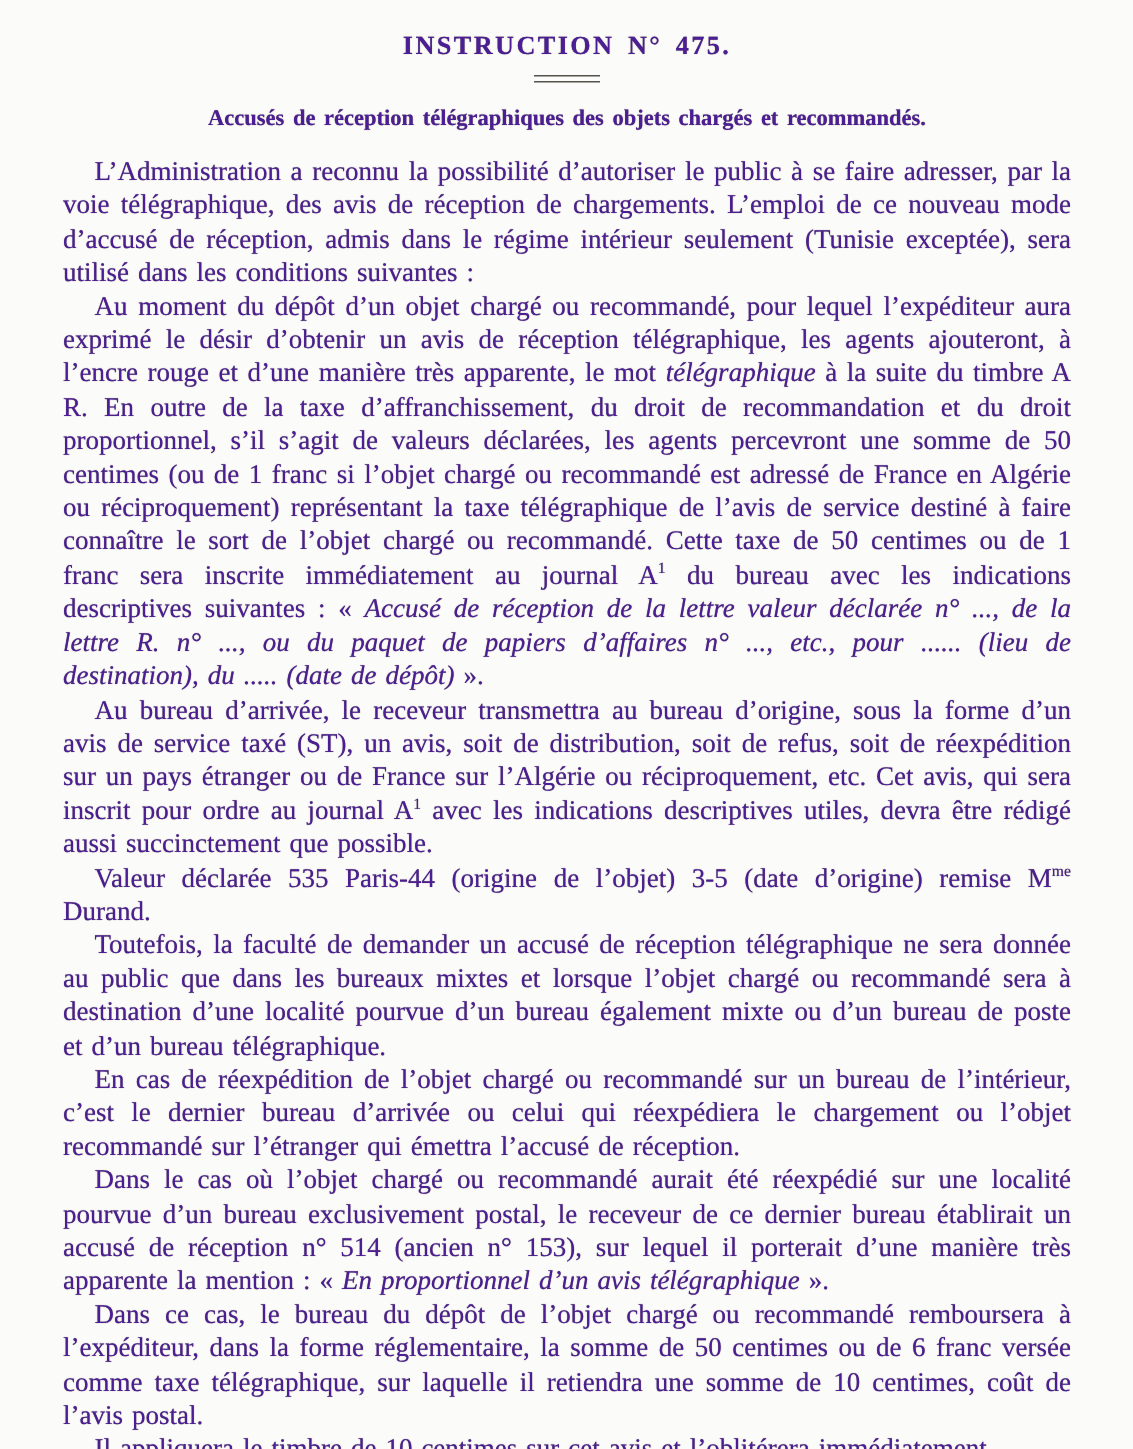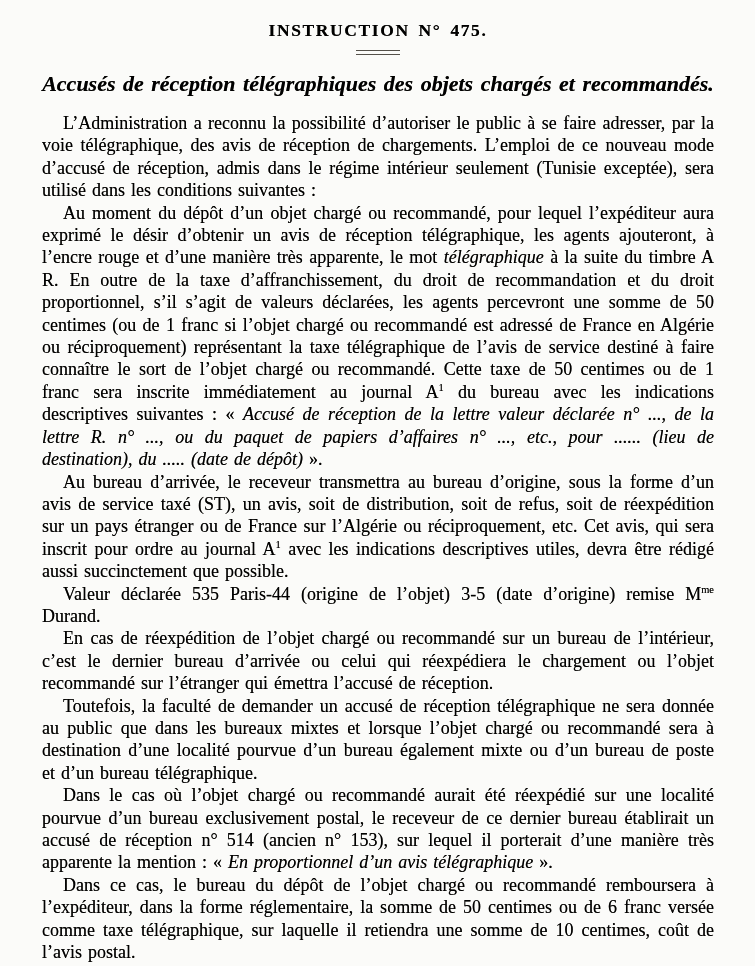--- a/index.html
+++ b/index.html
@@ -28,22 +28,21 @@
   }
   .title-rule {
     width: 44px;
     height: 3px;
     margin: 0 auto 16px auto;
     border-top: 1px solid #55514b;
     border-bottom: 1px solid #55514b;
   }
   .subtitle {
     text-align: center;
-    font-style: italic;
-    font-size: 22px;
+    font-size: 15px;
     margin: 0 0 15px 0;
     word-spacing: 2px;
   }
   .doc-body p {
     margin: 0;
     text-indent: 21px;
     text-align: justify;
     font-size: 18px;
     line-height: 22.4px;
     word-spacing: 1.5px;
@@ -51,28 +50,28 @@
   .doc-body i { font-style: italic; }
   .doc-body sup {
     font-size: 0.58em;
     vertical-align: super;
     line-height: 0;
   }
 </style>
 </head>
 <body style="background: rgb(251, 251, 249);">
 
-<div class="page" style="color: #000000;">
+<div class="page" style="color: #4c1d95;">
   <h1 class="title">INSTRUCTION N° 475.</h1>
   <div class="title-rule"></div>
   <h2 class="subtitle">Accusés de réception télégraphiques des objets chargés et recommandés.</h2>
   <div class="doc-body">
       <p><span>L’Administration a reconnu la possibilité d’autoriser le public à se faire adresser, par la voie télégraphique, des avis de réception de chargements. L’emploi de ce nouveau mode d’accusé de réception, admis dans le régime intérieur seulement (Tunisie exceptée), sera utilisé dans les conditions suivantes :</span></p>
       <p><span>Au moment du dépôt d’un objet chargé ou recommandé, pour lequel l’expéditeur aura exprimé le désir d’obtenir un avis de réception télégraphique, les agents ajouteront, à l’encre rouge et d’une manière très apparente, le mot </span><i>télégraphique</i><span> à la suite du timbre A R. En outre de la taxe d’affranchissement, du droit de recommandation et du droit proportionnel, s’il s’agit de valeurs déclarées, les agents percevront une somme de 50 centimes (ou de 1 franc si l’objet chargé ou recommandé est adressé de France en Algérie ou réciproquement) représentant la taxe télégraphique de l’avis de service destiné à faire connaître le sort de l’objet chargé ou recommandé. Cette taxe de 50 centimes ou de 1 franc sera inscrite immédiatement au journal A</span><sup>1</sup><span> du bureau avec les indications descriptives suivantes : « </span><i>Accusé de réception de la lettre valeur déclarée n° ..., de la lettre R. n° ..., ou du paquet de papiers d’affaires n° ..., etc., pour ...... (lieu de destination), du ..... (date de dépôt)</i><span> ».</span></p>
       <p><span>Au bureau d’arrivée, le receveur transmettra au bureau d’origine, sous la forme d’un avis de service taxé (ST), un avis, soit de distribution, soit de refus, soit de réexpédition sur un pays étranger ou de France sur l’Algérie ou réciproquement, etc. Cet avis, qui sera inscrit pour ordre au journal A</span><sup>1</sup><span> avec les indications descriptives utiles, devra être rédigé aussi succinctement que possible.</span></p>
       <p><span>Valeur déclarée 535 Paris-44 (origine de l’objet) 3-5 (date d’origine) remise M</span><sup>me</sup><span> Durand.</span></p>
+      <p><span>Toutefois, la faculté de demander un accusé de réception télégraphique ne sera donnée au public que dans les bureaux mixtes et lorsque l’objet chargé ou recommandé sera à destination d’une localité pourvue d’un bureau également mixte ou d’un bureau de poste et d’un bureau télégraphique.</span></p>
       <p><span>En cas de réexpédition de l’objet chargé ou recommandé sur un bureau de l’intérieur, c’est le dernier bureau d’arrivée ou celui qui réexpédiera le chargement ou l’objet recommandé sur l’étranger qui émettra l’accusé de réception.</span></p>
-      <p><span>Toutefois, la faculté de demander un accusé de réception télégraphique ne sera donnée au public que dans les bureaux mixtes et lorsque l’objet chargé ou recommandé sera à destination d’une localité pourvue d’un bureau également mixte ou d’un bureau de poste et d’un bureau télégraphique.</span></p>
       <p><span>Dans le cas où l’objet chargé ou recommandé aurait été réexpédié sur une localité pourvue d’un bureau exclusivement postal, le receveur de ce dernier bureau établirait un accusé de réception n° 514 (ancien n° 153), sur lequel il porterait d’une manière très apparente la mention : « </span><i>En proportionnel d’un avis télégraphique</i><span> ».</span></p>
       <p><span>Dans ce cas, le bureau du dépôt de l’objet chargé ou recommandé remboursera à l’expéditeur, dans la forme réglementaire, la somme de 50 centimes ou de 6 franc versée comme taxe télégraphique, sur laquelle il retiendra une somme de 10 centimes, coût de l’avis postal.</span></p>
       <p><span>Il appliquera le timbre de 10 centimes sur cet avis et l’oblitérera immédiatement.</span></p>
     </div>
 </div>
 
 </body></html>

